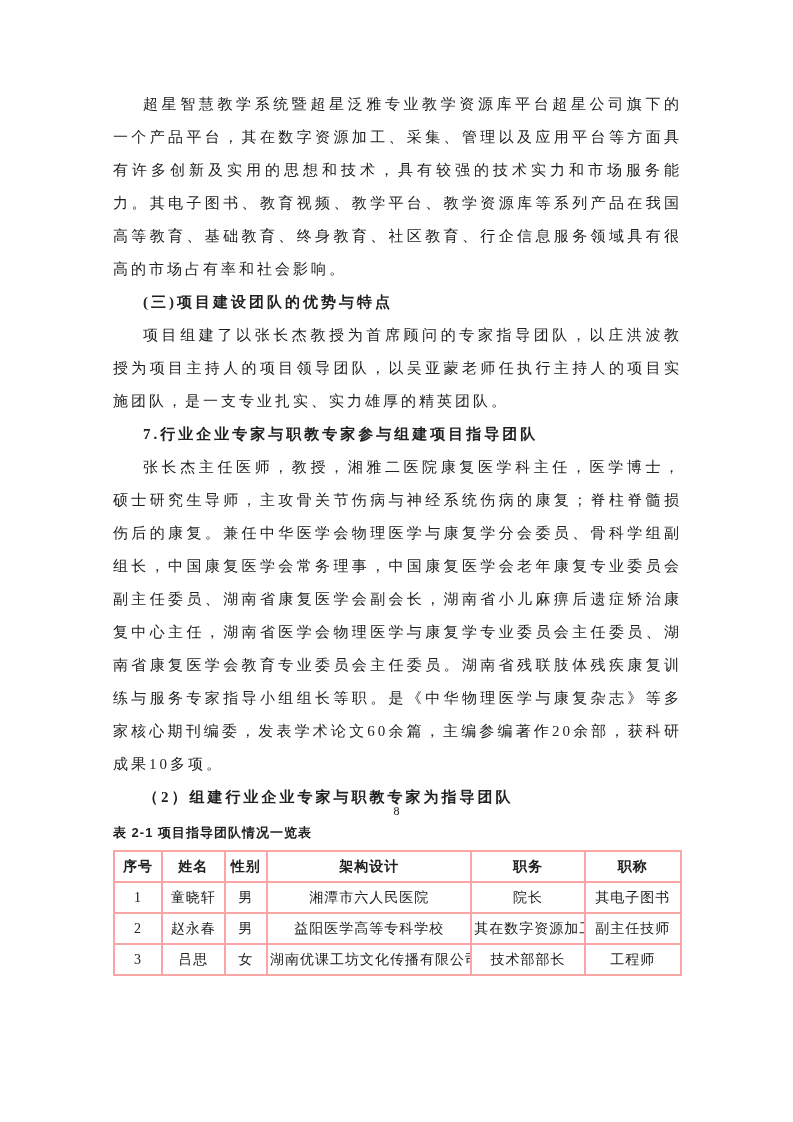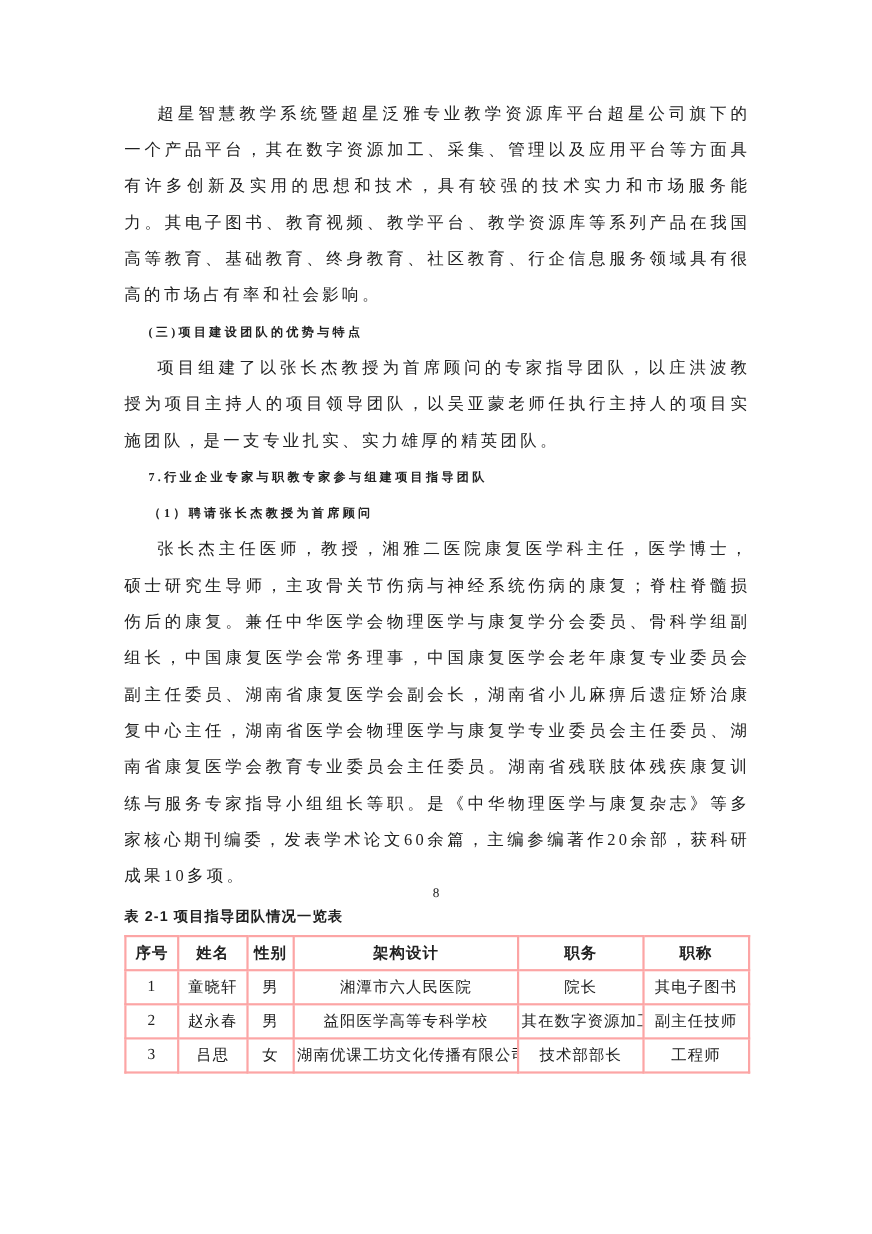--- a/index.html
+++ b/index.html
@@ -25,21 +25,21 @@
   .para {
     margin: 0;
     font-size: 15px;
     line-height: 33px;
     letter-spacing: 3px;
     text-align: justify;
     text-indent: 2em;
   }
   .heading {
     margin: 0;
-    font-size: 11px;
+    font-size: 15px;
     line-height: 33px;
     letter-spacing: 3px;
     font-weight: bold;
     text-indent: 2em;
   }
   .table-caption {
     margin: 10px 0 8px 0;
     font-size: 13px;
     letter-spacing: 1px;
     font-weight: bold;
@@ -81,24 +81,24 @@
 <div class="page">
 
   <p class="para">超星智慧教学系统暨超星泛雅专业教学资源库平台超星公司旗下的一个产品平台，其在数字资源加工、采集、管理以及应用平台等方面具有许多创新及实用的思想和技术，具有较强的技术实力和市场服务能力。其电子图书、教育视频、教学平台、教学资源库等系列产品在我国高等教育、基础教育、终身教育、社区教育、行企信息服务领域具有很高的市场占有率和社会影响。</p>
 
   <p class="heading">(三)项目建设团队的优势与特点</p>
 
   <p class="para">项目组建了以张长杰教授为首席顾问的专家指导团队，以庄洪波教授为项目主持人的项目领导团队，以吴亚蒙老师任执行主持人的项目实施团队，是一支专业扎实、实力雄厚的精英团队。</p>
 
   <p class="heading">7.行业企业专家与职教专家参与组建项目指导团队</p>
 
-  <p class="heading">（1）聘请张长杰教授为首席顾问</p>
 
   <p class="para">张长杰主任医师，教授，湘雅二医院康复医学科主任，医学博士，硕士研究生导师，主攻骨关节伤病与神经系统伤病的康复；脊柱脊髓损伤后的康复。兼任中华医学会物理医学与康复学分会委员、骨科学组副组长，中国康复医学会常务理事，中国康复医学会老年康复专业委员会副主任委员、湖南省康复医学会副会长，湖南省小儿麻痹后遗症矫治康复中心主任，湖南省医学会物理医学与康复学专业委员会主任委员、湖南省康复医学会教育专业委员会主任委员。湖南省残联肢体残疾康复训练与服务专家指导小组组长等职。是《中华物理医学与康复杂志》等多家核心期刊编委，发表学术论文60余篇，主编参编著作20余部，获科研成果10多项。</p>
 
+  <p class="heading">（2）组建行业企业专家与职教专家为指导团队</p>
 
 
   <p class="table-caption">表 2-1 项目指导团队情况一览表</p>
 
   <table class="doc-table">
     <colgroup>
       <col style="width:8.5%">
       <col style="width:11%">
       <col style="width:7.5%">
       <col style="width:36%">

